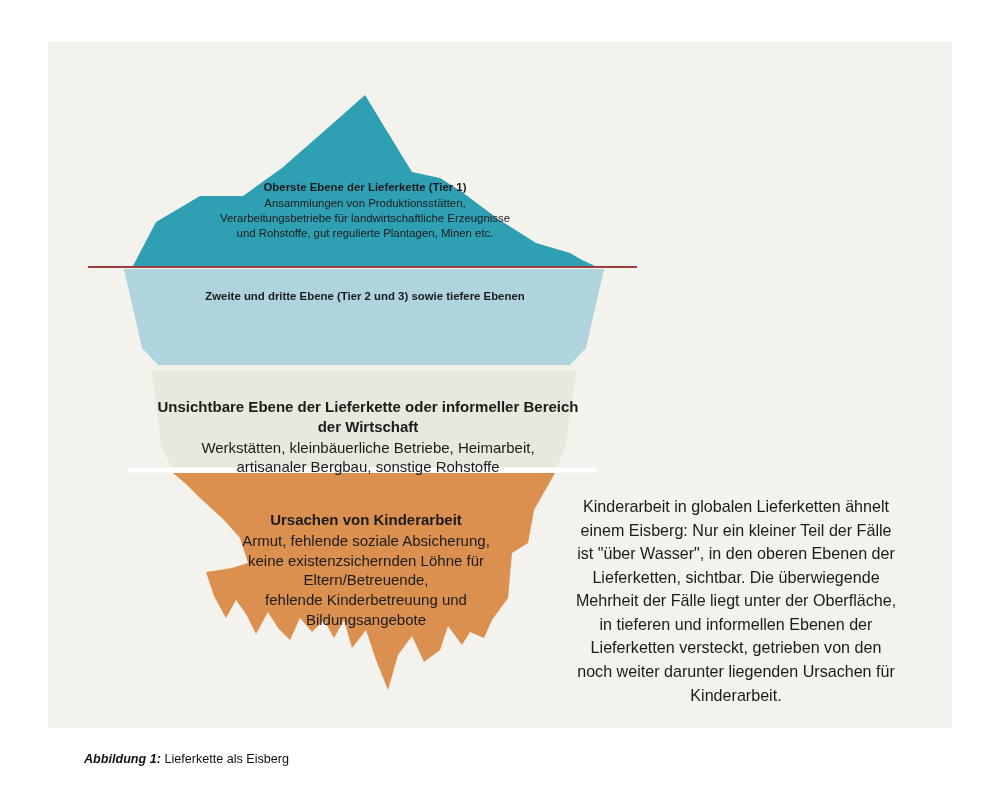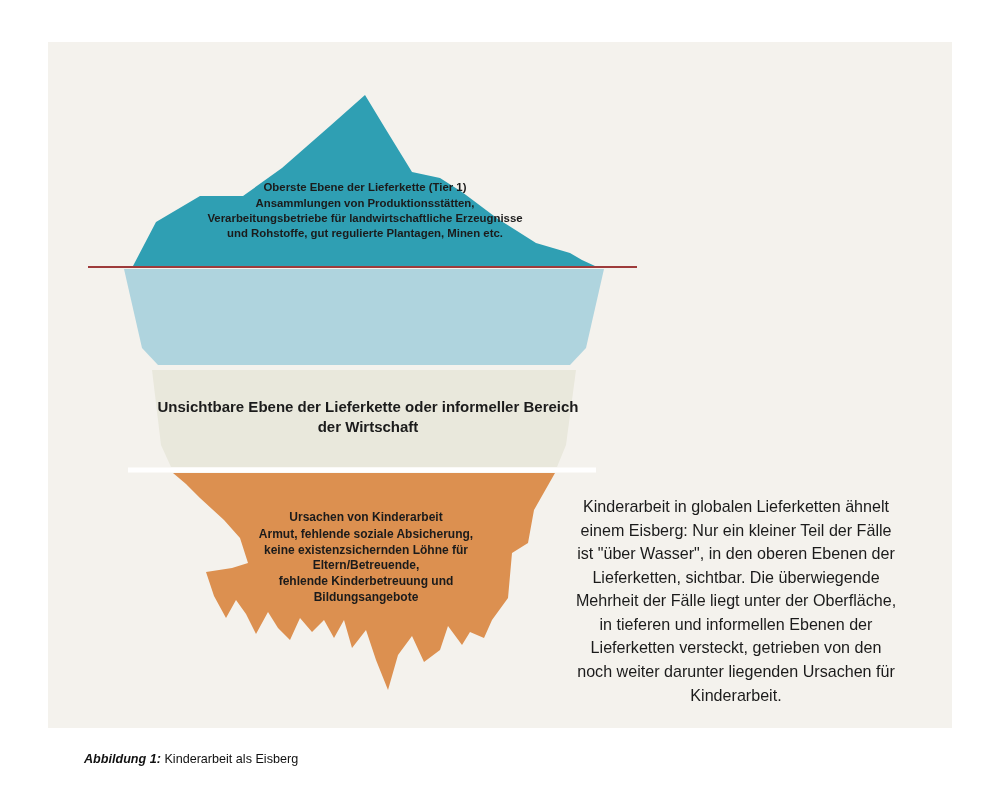--- a/index.html
+++ b/index.html
@@ -40,21 +40,21 @@
     color: #1b1b1b;
     line-height: 1.32;
   }
   .tier-title {
     font-weight: bold;
     display: block;
     margin-bottom: 1px;
   }
   .tier-body {
     display: block;
-    font-weight: bold;
+    font-weight: normal;
   }
   #tier1-text {
     left: 160px;
     top: 180px;
     width: 410px;
     font-size: 11.4px;
   }
   #tier2-text {
     left: 140px;
     top: 289px;
@@ -64,21 +64,21 @@
   #tier3-text {
     left: 148px;
     top: 397px;
     width: 440px;
     font-size: 15px;
   }
   #tier4-text {
     left: 216px;
     top: 510px;
     width: 300px;
-    font-size: 12px;
+    font-size: 15px;
   }
   #side-paragraph {
     position: absolute;
     left: 571px;
     top: 495px;
     width: 330px;
     font-size: 16.1px;
     line-height: 1.465;
     color: #1b1b1b;
     text-align: center;
@@ -117,30 +117,32 @@
 
     <polygon points="173,473 555,473 534,510 528,543 512,553 508,598 492,620 484,638 470,632 462,645 448,626 440,650 424,662 412,636 398,655 388,690 376,660 366,630 352,648 344,620 334,638 324,620 312,632 300,618 290,640 278,628 268,612 256,634 246,614 236,600 226,618 214,596 206,572 232,568 248,563 240,538 224,520 200,498 186,484" fill="#DC9050"></polygon>
   </svg>
 
   <div class="tier-text" id="tier1-text">
     <span class="tier-title">Oberste Ebene der Lieferkette (Tier 1)</span>
     <span class="tier-body">Ansammlungen von Produktionsstätten,<br>Verarbeitungsbetriebe für landwirtschaftliche Erzeugnisse<br>und Rohstoffe, gut regulierte Plantagen, Minen etc.</span>
   </div>
 
   <div class="tier-text" id="tier2-text">
+    <span class="tier-title">Zweite und dritte Ebene (Tier 2 und 3) sowie tiefere Ebenen</span>
   </div>
 
   <div class="tier-text" id="tier3-text">
     <span class="tier-title">Unsichtbare Ebene der Lieferkette oder informeller Bereich der Wirtschaft</span>
+    <span class="tier-body">Werkstätten, kleinbäuerliche Betriebe, Heimarbeit,<br>artisanaler Bergbau, sonstige Rohstoffe</span>
   </div>
 
   <div class="tier-text" id="tier4-text">
     <span class="tier-title">Ursachen von Kinderarbeit</span>
     <span class="tier-body">Armut, fehlende soziale Absicherung,<br>keine existenzsichernden Löhne für<br>Eltern/Betreuende,<br>fehlende Kinderbetreuung und<br>Bildungsangebote</span>
   </div>
 
   <div id="side-paragraph">Kinderarbeit in globalen Lieferketten ähnelt einem Eisberg: Nur ein kleiner Teil der Fälle ist "über Wasser", in den oberen Ebenen der Lieferketten, sichtbar. Die überwiegende Mehrheit der Fälle liegt unter der Oberfläche, in tieferen und informellen Ebenen der Lieferketten versteckt, getrieben von den noch weiter darunter liegenden Ursachen für Kinderarbeit.</div>
 
   <div id="caption">
-    <span class="cap-label">Abbildung 1:</span><span> Kinderarbeit als Eisberg</span>
+    <span class="cap-label">Abbildung 1:</span><span> Lieferkette als Eisberg</span>
   </div>
 
 </div>
 
 </body></html>

